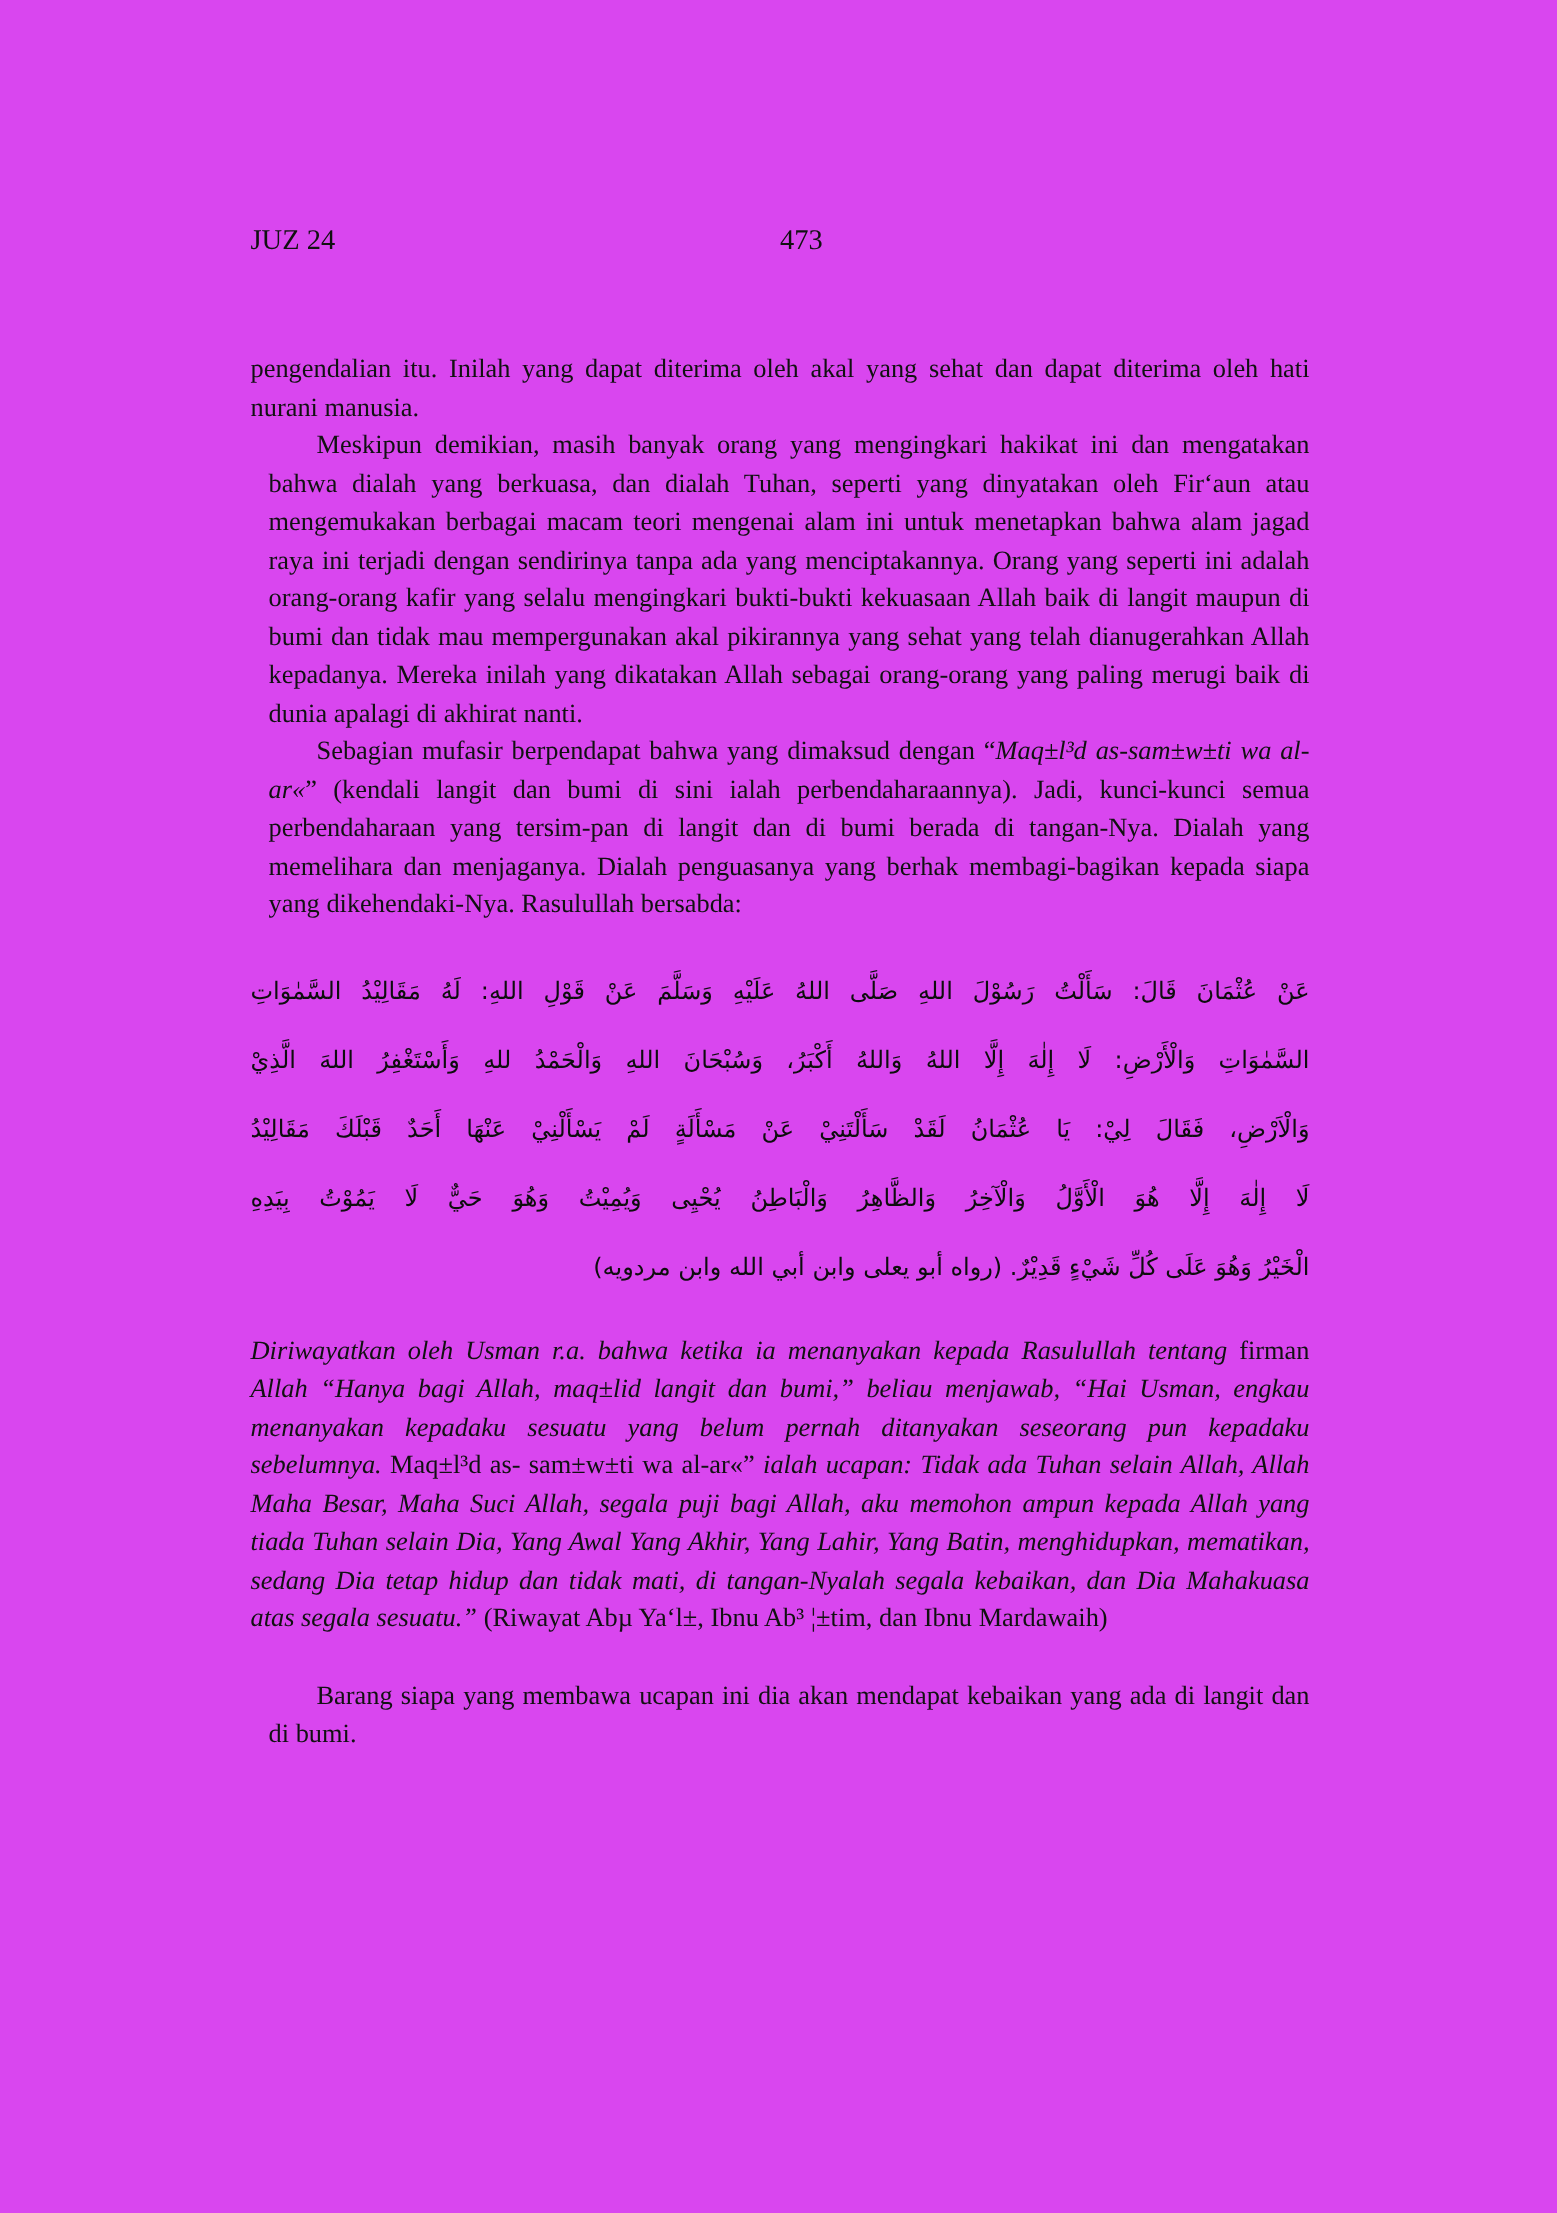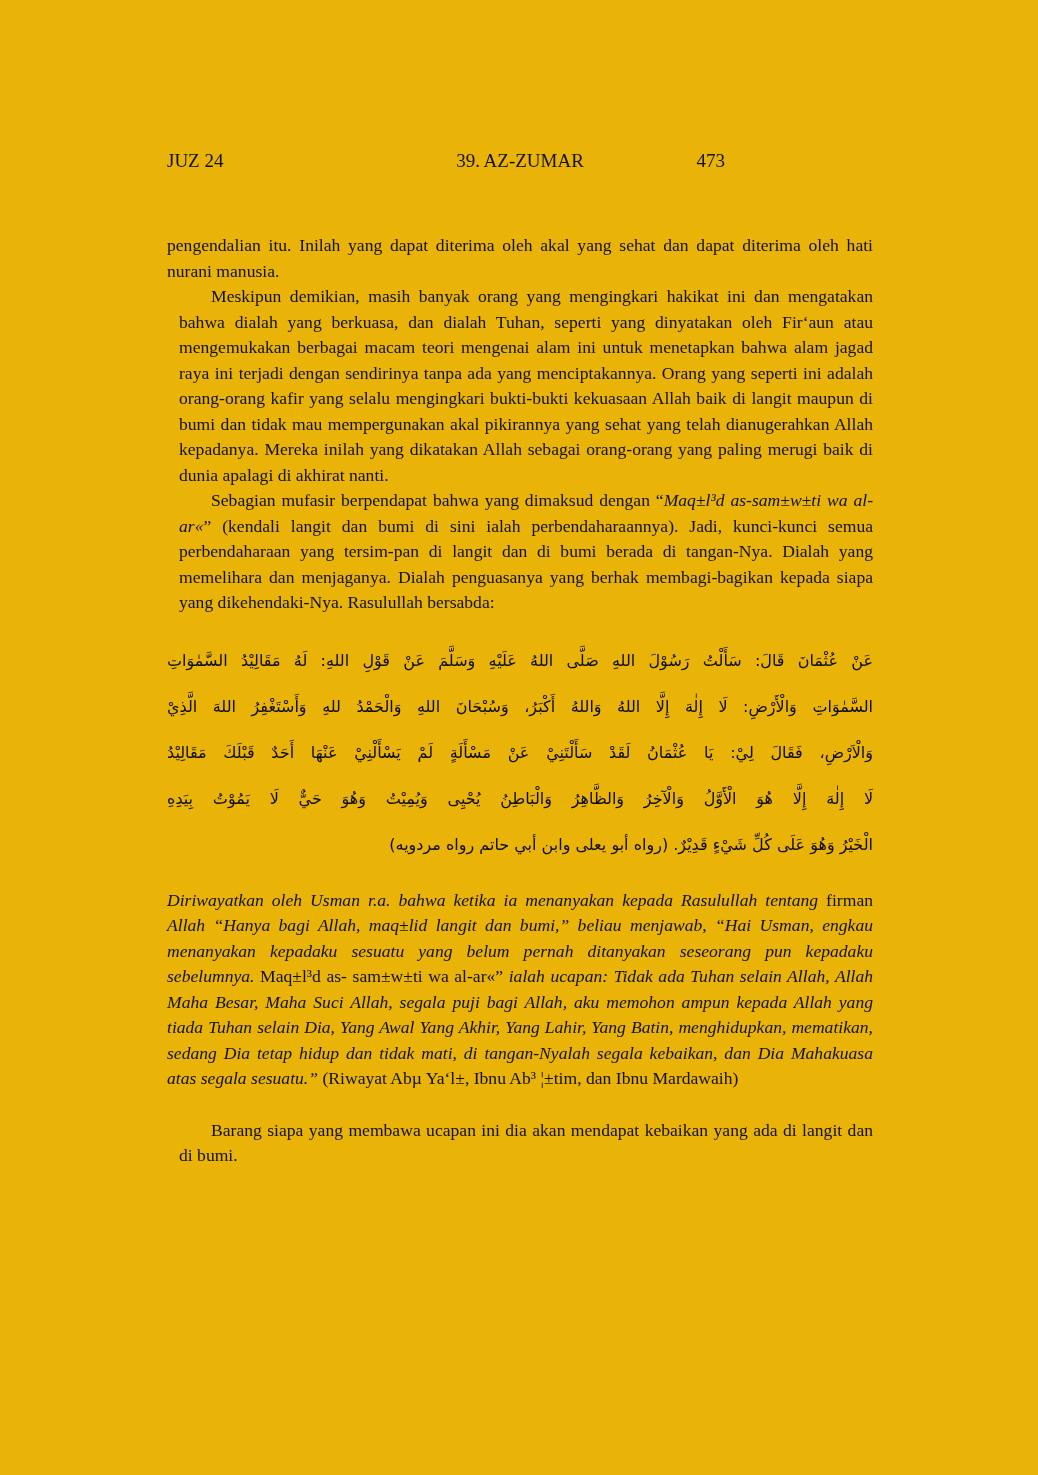--- a/index.html
+++ b/index.html
@@ -5,21 +5,21 @@
   html, body {
     margin: 0;
     padding: 0;
     background: #ffffff;
   }
   .page {
     position: relative;
     width: 1038px;
     height: 1475px;
     box-sizing: border-box;
-    background: #eab308;
+    background: #d946ef;
     color: #111111;
     font-family: "Liberation Serif", serif;
     padding: 148px 165px 0 167px;
     overflow: hidden;
   }
   .page-header {
     display: flex;
     align-items: baseline;
     font-size: 19px;
     line-height: 25px;
@@ -64,35 +64,34 @@
     margin-top: 26px;
   }
 </style>
 </head>
 <body>
 
 <div class="page">
 
   <div class="page-header">
     <span class="h-left">JUZ 24</span>
-    <span class="h-center">39. AZ-ZUMAR</span>
     <span class="h-right">473</span>
   </div>
 
   <p class="body-text">pengendalian itu. Inilah yang dapat diterima oleh akal yang sehat dan dapat diterima oleh hati nurani manusia.</p>
 
   <p class="body-text indent">Meskipun demikian, masih banyak orang yang mengingkari hakikat ini dan mengatakan bahwa dialah yang berkuasa, dan dialah Tuhan, seperti yang dinyatakan oleh Fir‘aun atau mengemukakan berbagai macam teori mengenai alam ini untuk menetapkan bahwa alam jagad raya ini terjadi dengan sendirinya tanpa ada yang menciptakannya. Orang yang seperti ini adalah orang-orang kafir yang selalu mengingkari bukti-bukti kekuasaan Allah baik di langit maupun di bumi dan tidak mau mempergunakan akal pikirannya yang sehat yang telah dianugerahkan Allah kepadanya. Mereka inilah yang dikatakan Allah sebagai orang-orang yang paling merugi baik di dunia apalagi di akhirat nanti.</p>
 
   <p class="body-text indent"><span>Sebagian mufasir berpendapat bahwa yang dimaksud dengan “</span><i>Maq±l³d as-sam±w±ti wa al-ar«</i><span>” (kendali langit dan bumi di sini ialah perbendaharaannya). Jadi, kunci-kunci semua perbendaharaan yang tersim-pan di langit dan di bumi berada di tangan-Nya. Dialah yang memelihara dan menjaganya. Dialah penguasanya yang berhak membagi-bagikan kepada siapa yang dikehendaki-Nya. Rasulullah bersabda:</span></p>
 
   <div class="arabic-block">
     <div class="ar-line">عَنْ عُثْمَانَ قَالَ: سَأَلْتُ رَسُوْلَ اللهِ صَلَّى اللهُ عَلَيْهِ وَسَلَّمَ عَنْ قَوْلِ اللهِ: لَهُ مَقَالِيْدُ السَّمٰوَاتِ</div>
     <div class="ar-line">السَّمٰوَاتِ وَالْأَرْضِ: لَا إِلٰهَ إِلَّا اللهُ وَاللهُ أَكْبَرُ، وَسُبْحَانَ اللهِ وَالْحَمْدُ للهِ وَأَسْتَغْفِرُ اللهَ الَّذِيْ</div>
     <div class="ar-line">وَالْاَرْضِ، فَقَالَ لِيْ: يَا عُثْمَانُ لَقَدْ سَأَلْتَنِيْ عَنْ مَسْأَلَةٍ لَمْ يَسْأَلْنِيْ عَنْهَا أَحَدٌ قَبْلَكَ مَقَالِيْدُ</div>
     <div class="ar-line">لَا إِلٰهَ إِلَّا هُوَ الْأَوَّلُ وَالْآخِرُ وَالظَّاهِرُ وَالْبَاطِنُ يُحْيِى وَيُمِيْتُ وَهُوَ حَيٌّ لَا يَمُوْتُ بِيَدِهِ</div>
-    <div class="ar-line last">الْخَيْرُ وَهُوَ عَلَى كُلِّ شَيْءٍ قَدِيْرٌ. (رواه أبو يعلى وابن أبي حاتم رواه مردويه)</div>
+    <div class="ar-line last">الْخَيْرُ وَهُوَ عَلَى كُلِّ شَيْءٍ قَدِيْرٌ. (رواه أبو يعلى وابن أبي الله وابن مردويه)</div>
   </div>
 
   <p class="body-text translation"><i>Diriwayatkan oleh Usman r.a. bahwa ketika ia menanyakan kepada Rasulullah tentang </i><span class="rm">firman </span><i>Allah “Hanya bagi Allah, maq±lid langit dan bumi,” beliau menjawab, “Hai Usman, engkau menanyakan kepadaku sesuatu yang belum pernah ditanyakan seseorang pun kepadaku sebelumnya. </i><span class="rm">Maq±l³d as- sam±w±ti wa al-ar«” </span><i>ialah ucapan: Tidak ada Tuhan selain Allah, Allah Maha Besar, Maha Suci Allah, segala puji bagi Allah, aku memohon ampun kepada Allah yang tiada Tuhan selain Dia, Yang Awal Yang Akhir, Yang Lahir, Yang Batin, menghidupkan, mematikan, sedang Dia tetap hidup dan tidak mati, di tangan-Nyalah segala kebaikan, dan Dia Mahakuasa atas segala sesuatu.” </i><span class="rm">(Riwayat Abµ Ya‘l±, Ibnu Ab³ ¦±tim, dan Ibnu Mardawaih)</span></p>
 
   <p class="body-text indent closing">Barang siapa yang membawa ucapan ini dia akan mendapat kebaikan yang ada di langit dan di bumi.</p>
 
 </div>
 
 </body></html>

